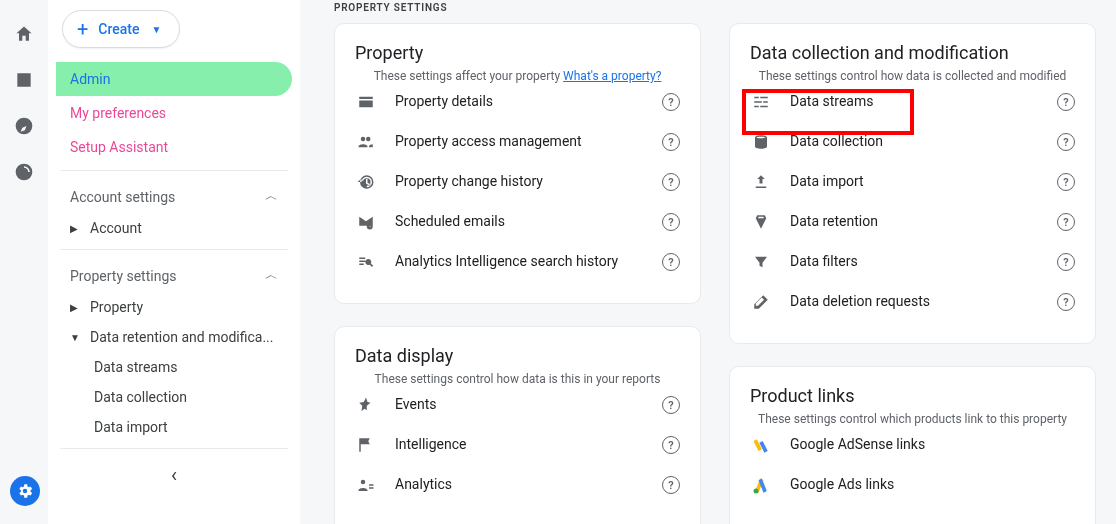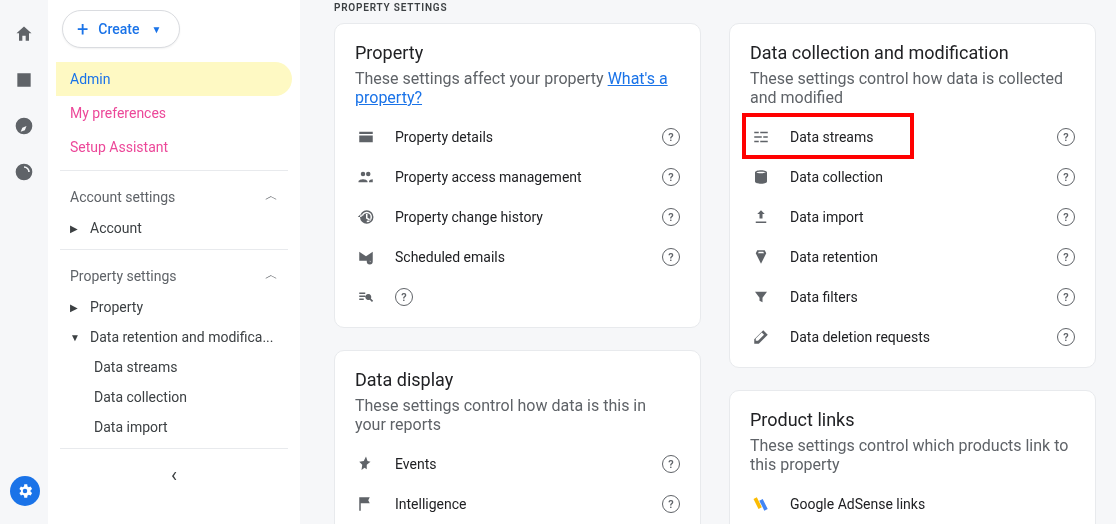--- a/index.html
+++ b/index.html
@@ -63,21 +63,21 @@
     .nav-item {
       display: flex;
       align-items: center;
       height: 34px;
       padding: 0 14px;
       border-radius: 0 18px 18px 0;
       font-size: 14px;
       color: #ec4899;
       cursor: pointer;
     }
-    .nav-item.active { background: #fef9c3; color: #1a73e8; }
+    .nav-item.active { background: #86efac; color: #1a73e8; }
     .section-hdr {
       display: flex;
       align-items: flex-end;
       justify-content: space-between;
       padding: 10px 14px 8px 14px;
       font-size: 14px;
       color: #5f6368;
       cursor: pointer;
     }
     .section-hdr .chev { font-size: 13px; color: #5f6368; }
@@ -112,25 +112,24 @@
     .page-label { font-size: 10px; letter-spacing: 0.8px; font-weight: 600; color: #3c4043; margin-bottom: 10px; }
     .cards-row { display: flex; gap: 28px; }
     .col { flex: 1; display: flex; flex-direction: column; gap: 22px; min-width: 0; }
     .card {
       background: #fff;
       border: 1px solid #e8eaed;
       border-radius: 10px;
       padding: 18px 20px 10px 20px;
     }
     .card-title { font-size: 18px; font-weight: 400; color: #202124; margin-bottom: 6px; }
-    .card-sub { font-size: 16px; color: #5f6368; margin-bottom: 10px; }
+    .card-sub { font-size: 12px; color: #5f6368; margin-bottom: 10px; text-align: center; }
     .card-sub a { color: #1a73e8; text-decoration: underline; }
     .row {
       display: flex;
-      align-items: center;
       gap: 18px;
       height: 40px;
       cursor: pointer;
       position: relative;
     }
     .row .icon { width: 22px; display: flex; justify-content: center; color: #5f6368; }
     .row .icon svg { fill: #5f6368; }
     .row .label { flex: 1; font-size: 14px; color: #202124; }
     .row .help {
       width: 18px; height: 18px; border: 1.3px solid #5f6368; border-radius: 50%;
@@ -257,20 +256,21 @@
             </span>
           <span class="label">Scheduled emails</span>
           <span class="help">?</span>
         </div>
         <div class="row">
           <span class="icon">
               <svg width="20" height="18" viewBox="0 0 24 24">
                 <path d="M3 6h8v2H3zm0 4h8v2H3zm0 4h6v2H3zm12-6a4 4 0 013.5 6l3 3-1.5 1.5-3-3A4 4 0 1115 8z"></path>
               </svg>
             </span>
+          <span class="label">Analytics Intelligence search history</span>
           <span class="help">?</span>
         </div>
       </div>
 
       <div class="card">
         <div class="card-title">Data display</div>
         <div class="card-sub">These settings control how data is this in your reports</div>
         <div class="row">
           <span class="icon">
               <svg width="20" height="18" viewBox="0 0 24 24">

